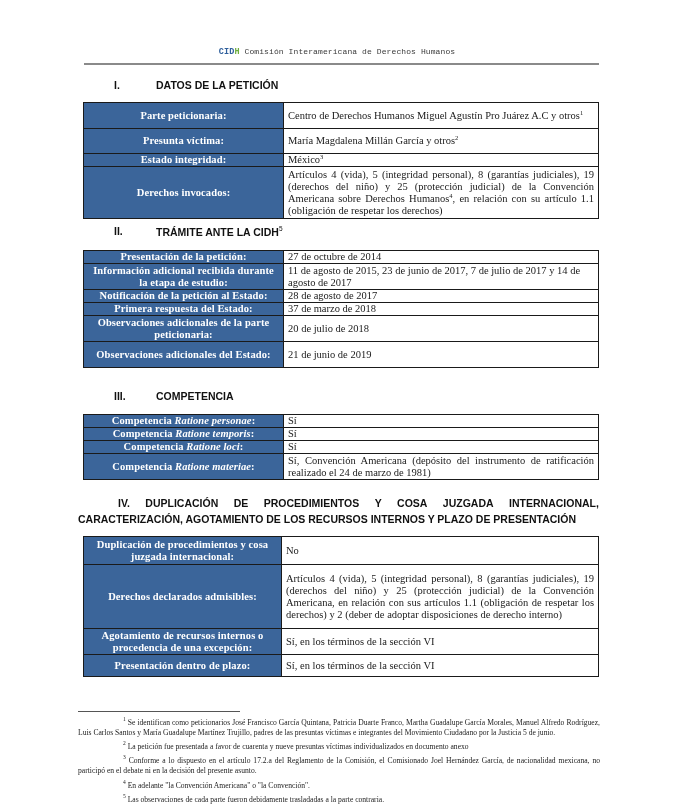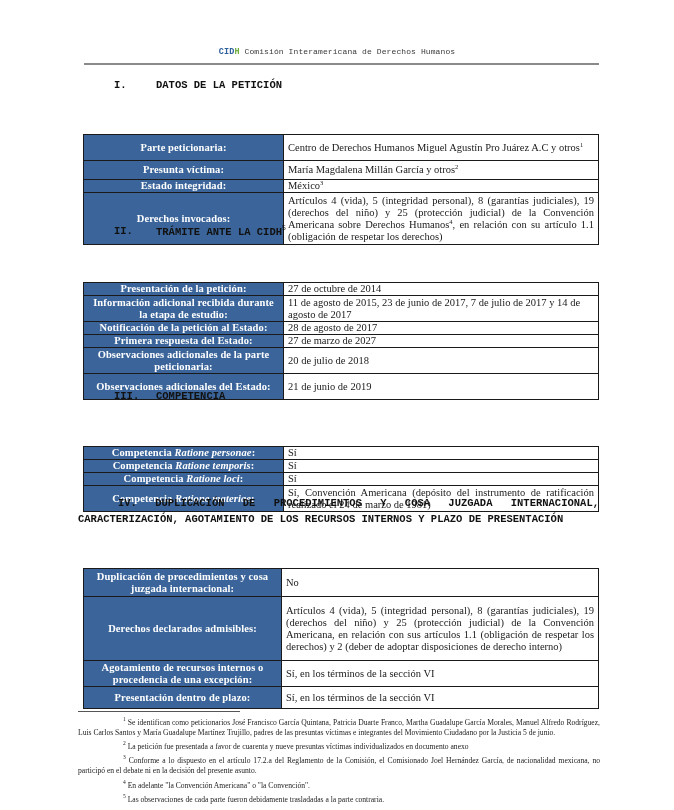--- a/index.html
+++ b/index.html
@@ -14,33 +14,33 @@
     font-size: 8px; color: #3a3a3a; letter-spacing: 0.1px; margin-top: 17px;
   }
   .header .logo { font-weight: bold; font-size: 8.5px; }
   .header .logo .c1 { color: #2f5f9c; }
   .header .logo .c2 { color: #6fae3e; }
   .header-rule {
     position: absolute; left: 84px; top: 63px; width: 515px; height: 1.5px; background: #8a8a8a;
   }
   .section-title {
     position: absolute; font-weight: bold; font-size: 10.5px; color: #111;
-    font-family: Liberation Mono, monospace;
+    font-family: Liberation Sans, sans-serif;
   }
   .section-title .num { position: absolute; left: 0; }
   .section-title .txt { position: absolute; left: 42px; white-space: nowrap; }
   .section-title sup { font-size: 6.5px; font-weight: normal; }
   .section-title.long {
     left: 84px; width: 515px; line-height: 16px; text-align: justify;
   }
   .section-title.long .line1 { display: flex; justify-content: space-between; padding-left: 34px; }
   table.dt {
     position: absolute; border-collapse: collapse;
     font-family: "Liberation Serif", "DejaVu Serif", serif;
-    font-size: 10.5px; line-height: 12px; margin-top: 32px;
+    font-size: 10.5px; line-height: 12px;
   }
   table.dt td { border: 1.5px solid #1a1a1a; padding: 0 4px; vertical-align: middle; }
   table.dt td.lbl {
     background: #3b659a; color: #ffffff; font-weight: bold; text-align: center;
     letter-spacing: 0.1px;
   }
   table.dt td.val { background: #fff; color: #1a1a1a; text-align: justify; }
   table.dt td.val sup { font-size: 6.5px; line-height: 0; }
   .fn-rule { position: absolute; left: 78px; top: 711px; width: 162px; height: 1px; background: #555; }
   .footnotes {
@@ -67,21 +67,21 @@
 <table class="dt" style="left:83px; top:102px; width:516px;">
   <colgroup>
       <col style="width:200px">
       <col>
     </colgroup>
   <tbody>
       <tr style="height:26px">
     <td class="lbl">Parte peticionaria:</td>
     <td class="val"><span>Centro de Derechos Humanos Miguel Agustín Pro Juárez A.C y otros</span><sup>1</sup></td>
   </tr>
-  <tr style="height:19px">
+  <tr style="height:25px">
     <td class="lbl">Presunta víctima:</td>
     <td class="val"><span>María Magdalena Millán García y otros</span><sup>2</sup></td>
   </tr>
   <tr style="height:13px">
     <td class="lbl">Estado integridad:</td>
     <td class="val"><span>México</span><sup>3</sup></td>
   </tr>
   <tr style="height:52px">
     <td class="lbl">Derechos invocados:</td>
     <td class="val"><span>Artículos 4 (vida), 5 (integridad personal), 8 (garantías judiciales), 19 (derechos del niño) y 25 (protección judicial) de la Convención Americana sobre Derechos Humanos</span><sup>4</sup><span>, en relación con su artículo 1.1 (obligación de respetar los derechos)</span></td>
@@ -106,21 +106,21 @@
   <tr style="height:26px">
     <td class="lbl">Información adicional recibida durante la etapa de estudio:</td>
     <td class="val" style="text-align:left">11 de agosto de 2015, 23 de junio de 2017, 7 de julio de 2017 y 14 de agosto de 2017</td>
   </tr>
   <tr style="height:13px">
     <td class="lbl">Notificación de la petición al Estado:</td>
     <td class="val">28 de agosto de 2017</td>
   </tr>
   <tr style="height:13px">
     <td class="lbl">Primera respuesta del Estado:</td>
-    <td class="val">27 de marzo de 2027</td>
+    <td class="val">37 de marzo de 2018</td>
   </tr>
   <tr style="height:26px">
     <td class="lbl">Observaciones adicionales de la parte peticionaria:</td>
     <td class="val">20 de julio de 2018</td>
   </tr>
   <tr style="height:26px">
     <td class="lbl">Observaciones adicionales del Estado:</td>
     <td class="val">21 de junio de 2019</td>
   </tr>
 </tbody>

